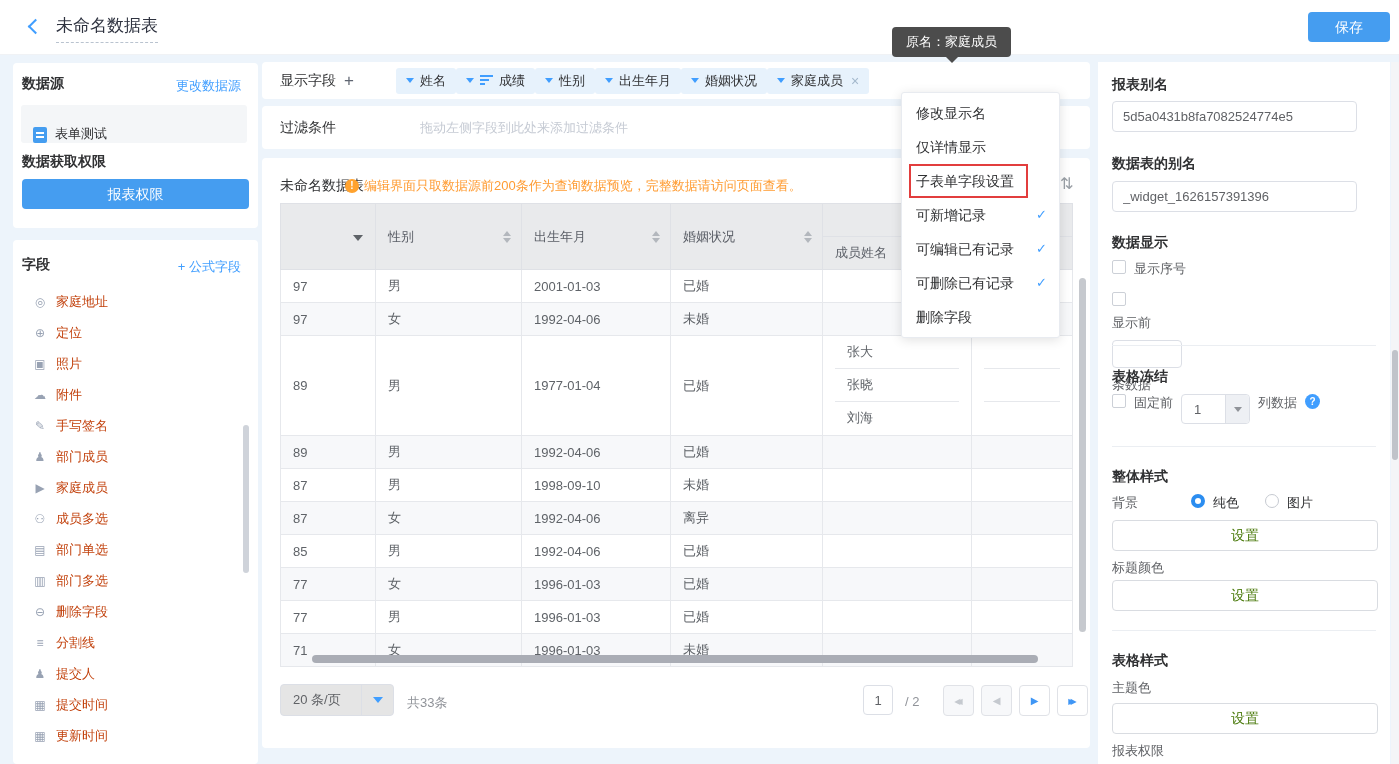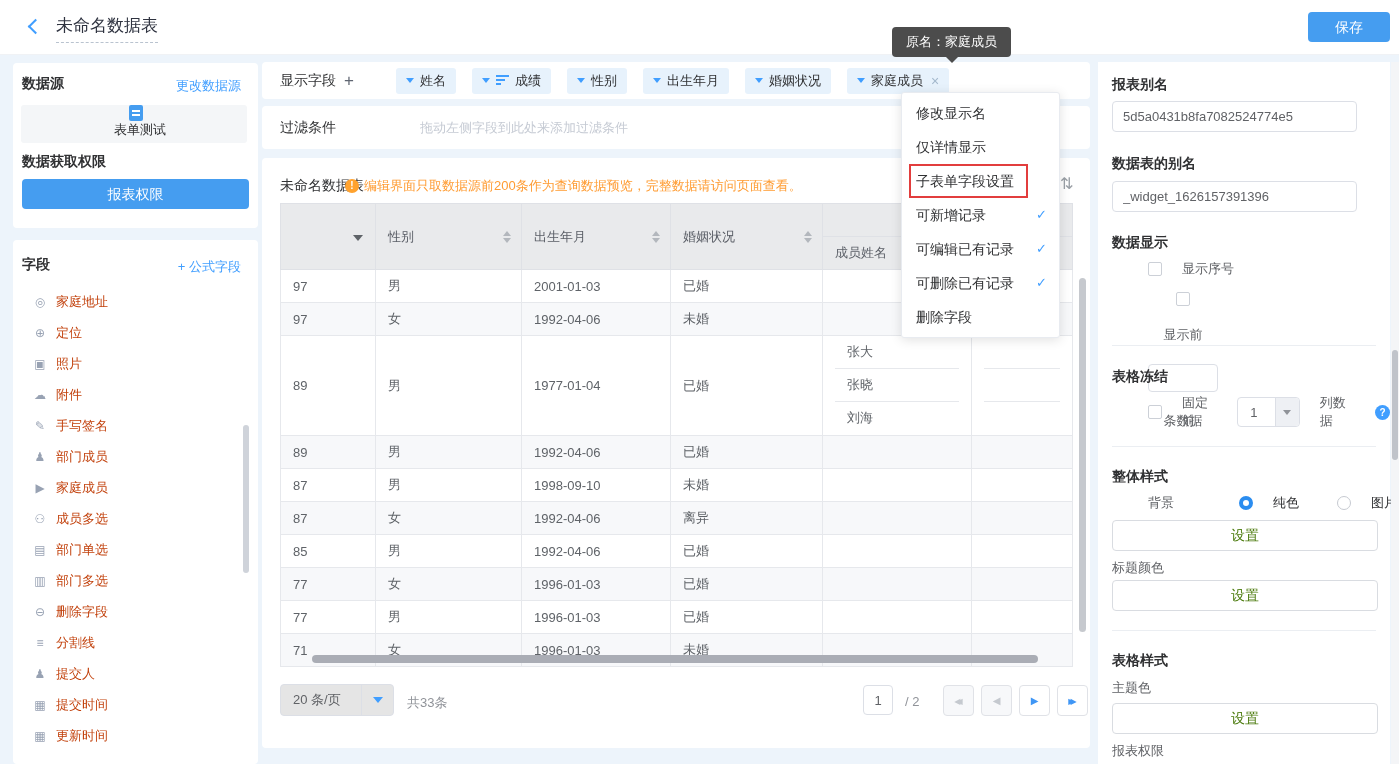--- a/index.html
+++ b/index.html
@@ -17,40 +17,40 @@
   
   .topbar{position:absolute; left:0; top:0; width:1399px; height:55px; background:#fff; border-bottom:1px solid #f0f2f5;}
   .back-chevron{position:absolute; left:30px; top:21px; width:11px; height:11px; border-left:2px solid var(--primary); border-bottom:2px solid var(--primary); transform:rotate(45deg); cursor:pointer;}
   .page-title{position:absolute; left:56px; top:14px; font-size:17px; color:#2f3340; border-bottom:1px dashed #b9c3cf; padding-bottom:5px; cursor:text;}
   .save-btn{position:absolute; left:1308px; top:12px; width:82px; height:30px; background:var(--save-button); border:none; border-radius:4px; color:#fff; font-size:14px; text-align:center; line-height:30px; cursor:pointer;}
 
   
   .ds-card{left:13px; top:63px; width:245px; height:165px;}
   .ds-title{position:absolute; left:9px; top:12px;}
   .ds-change{position:absolute; right:17px; top:14px;}
-  .ds-item{position:absolute; left:8px; top:42px; width:226px; height:38px; background:#f4f6f8; border-radius:3px; display:flex; align-items:center; padding-left:12px; cursor:pointer;flex-direction:column;}
+  .ds-item{position:absolute; left:8px; top:42px; width:226px; height:38px; background:#f4f6f8; border-radius:3px; display:flex; align-items:flex-end; padding-left:12px; cursor:pointer;}
   .doc-icon{position:relative; width:14px; height:16px; background:#459df0; border-radius:2px; margin-right:8px; flex:none;}
   .doc-icon::after{content:''; position:absolute; left:3px; top:5px; width:8px; height:2px; background:#fff; box-shadow:0 4px 0 #fff;}
   .ds-perm-title{position:absolute; left:9px; top:90px;}
   .perm-btn{position:absolute; left:9px; top:116px; width:227px; height:30px; background:var(--save-button); border:none; border-radius:4px; color:#fff; font-size:14px; line-height:30px; text-align:center; cursor:pointer;}
 
   .fields-card{left:13px; top:240px; width:245px; height:524px;}
   .fields-title{position:absolute; left:9px; top:16px;}
   .fields-add{position:absolute; right:17px; top:18px;}
   .field-list{position:absolute; left:0; right:0; top:46px;}
   .field-item{height:31px; display:flex; align-items:center; padding-left:19px; cursor:grab;}
   .fi-icon{width:16px; color:#98a2b3; font-size:12px; text-align:center; margin-right:8px; flex:none;}
   .fi-label{color:#c2410c; font-size:13px;}
   .sidebar-thumb{position:absolute; left:230px; top:185px; width:6px; height:148px; background:#cfd3da; border-radius:3px; cursor:pointer;}
 
   
   .chips-bar{left:262px; top:62px; width:828px; height:37px; display:flex; align-items:center; padding-left:18px;}
   .chips-label{font-size:14px; color:#303133;}
   .chips-plus{font-size:17px; color:#5f6571; margin-left:8px; cursor:pointer; line-height:1;}
-  .chips{display:flex; gap:16px; margin-left:42px;}
+  .chips{display:flex; margin-left:42px;}
   .chip{height:26px; background:var(--chip-bg); border-radius:3px; display:flex; align-items:center; padding:0 10px; cursor:pointer;}
   .chip-caret{width:0; height:0; border-left:4px solid transparent; border-right:4px solid transparent; border-top:5px solid var(--primary); margin-right:6px;}
   .chip-label{font-size:13px; color:#303133; white-space:nowrap;}
   .sort-lines{width:13px; height:11px; margin-right:6px;
     background:linear-gradient(var(--primary),var(--primary)) 0 0/13px 2px no-repeat,
                linear-gradient(var(--primary),var(--primary)) 0 4px/9px 2px no-repeat,
                linear-gradient(var(--primary),var(--primary)) 0 8px/5px 2px no-repeat;}
   .chip-close{margin-left:8px; color:#a3b8cc; font-size:14px; line-height:1; cursor:pointer;}
 
   
@@ -97,21 +97,21 @@
   .nav-first{left:681px;} .nav-prev{left:719px;} .nav-next{left:757px;} .nav-last{left:795px;}
   .dbl{letter-spacing:-4px; padding-right:4px; display:inline-block;}
 
   
   .settings-panel{left:1098px; top:62px; width:292px; height:702px; border-radius:0;}
   .sp-label{position:absolute; left:14px; font-size:13px; color:#606266;}
   .sp-bold{position:absolute; left:14px; font-size:14px; font-weight:bold; color:#303133;}
   .sp-input{position:absolute; left:14px; width:245px; height:31px; border:1px solid #dcdfe6; border-radius:4px; padding:0 10px; font-size:13px; color:#606266; font-family:inherit;}
   .sp-divider{position:absolute; left:14px; width:264px; height:1px; background:#ebeef2;}
   .cbx{width:14px; height:14px; border:1px solid #ccd0d7; border-radius:2px; background:#fff; display:inline-block; flex:none; cursor:pointer;}
-  .sp-row{position:absolute; left:14px; display:flex; align-items:center; gap:20px; color:#606266;margin-left:36px;}
+  .sp-row{position:absolute; left:14px; display:flex; gap:8px; color:#606266;}
   .mini-input{width:70px; height:28px; border:1px solid #dcdfe6; border-radius:4px; font-family:inherit;}
   .mini-select{width:69px; height:30px; border:1px solid #dcdfe6; border-radius:4px; display:flex; align-items:center; background:#fff; cursor:pointer;}
   .mini-select .val{flex:1; padding-left:12px; color:#606266;}
   .mini-select .cbox{width:24px; height:100%; background:#eef0f4; border-left:1px solid #dcdfe6; border-radius:0 4px 4px 0; display:flex; align-items:center; justify-content:center;}
   .caret-gray{width:0; height:0; border-left:4px solid transparent; border-right:4px solid transparent; border-top:5px solid #909399;}
   .help{width:15px; height:15px; border-radius:50%; background:var(--primary); color:#fff; font-size:10px; font-weight:bold; text-align:center; line-height:15px; flex:none; cursor:pointer;}
   .radio{width:14px; height:14px; border-radius:50%; flex:none; cursor:pointer;}
   .radio.sel{border:4px solid #2b8df0; background:#fff;}
   .radio.un{border:1px solid #c6cad1; background:#fff;}
   .set-btn{position:absolute; left:14px; width:266px; height:31px; background:#fff; border:1px solid #d9dce1; border-radius:4px; font-size:14px; color:#4d7c0f; text-align:center; line-height:29px; cursor:pointer; font-family:inherit;}

